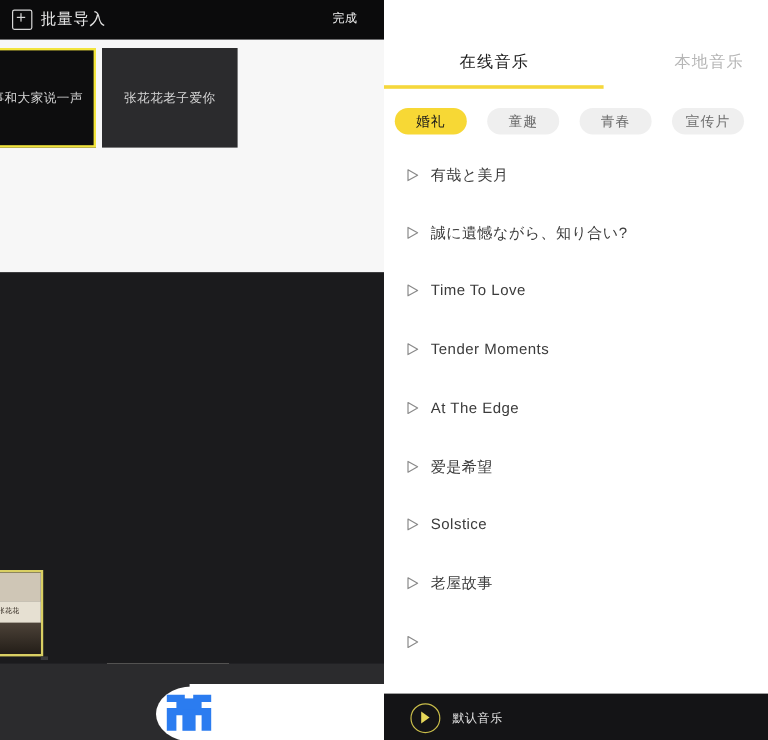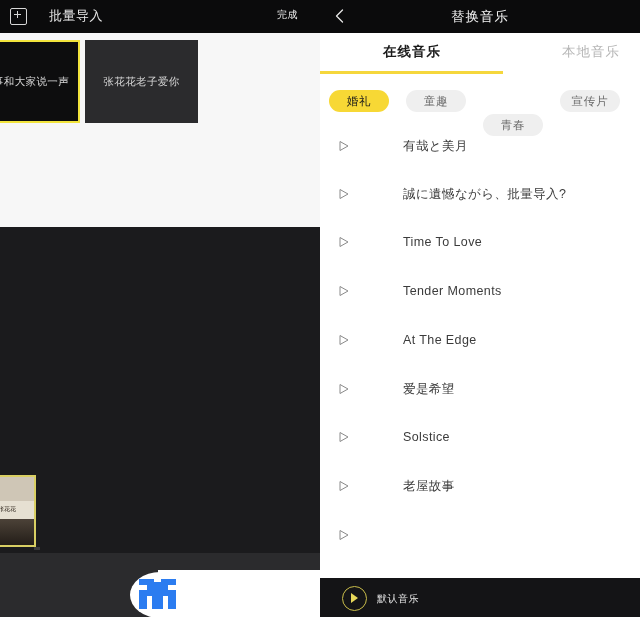--- a/index.html
+++ b/index.html
@@ -11,21 +11,21 @@
   #root{position:relative;width:640px;height:617px;}
 
   
   .left-panel{position:absolute;left:0;top:0;width:320px;height:617px;background:#1f1f21;}
 
   .import-bar{position:absolute;left:0;top:0;width:320px;height:33px;background:#0b0b0c;}
   .import-btn{position:absolute;left:10px;top:7px;display:flex;align-items:center;gap:7px;}
   .import-ico{width:15px;height:15px;border:1.3px solid #d8d8d8;border-radius:2px;position:relative;}
   .import-ico:before{content:"";position:absolute;left:5.5px;top:2.5px;width:1.3px;height:7px;background:#d8d8d8;}
   .import-ico:after{content:"";position:absolute;left:2.5px;top:5.5px;width:7px;height:1.3px;background:#d8d8d8;}
-  .import-label{color:#e8e8e8;font-size:13px;letter-spacing:.5px;margin-left:15px;}
+  .import-label{color:#e8e8e8;font-size:13px;letter-spacing:.5px;}
   .done-btn{position:absolute;left:277px;top:8px;color:#f0f0f0;font-size:10px;letter-spacing:.5px;}
 
   .clip-strip{position:absolute;left:0;top:33px;width:320px;height:194px;background:#f7f7f7;}
   .clip-card{position:absolute;top:7px;height:83px;background:#2b2b2d;display:flex;align-items:center;justify-content:center;box-sizing:border-box;}
   .clip-card.c1{left:-18px;width:98px;border:2px solid #f2e43c;background:#0d0d0e;}
   .clip-card.c2{left:85px;width:113px;}
   .clip-text{color:#d6d6d6;font-size:10.5px;white-space:nowrap;letter-spacing:.4px;}
 
   .preview-area{position:absolute;left:0;top:227px;width:320px;height:238px;background:#1b1b1d;}
   .sort-icon{position:absolute;left:133px;top:238px;width:24px;height:14px;}
@@ -50,38 +50,38 @@
   .bottom-nav{position:absolute;left:0;top:553px;width:320px;height:64px;background:#2b2b2d;}
 
   
   .right-panel{position:absolute;left:320px;top:0;width:320px;height:617px;background:#ffffff;}
   .rp-header{position:absolute;left:0;top:0;width:320px;height:33px;background:#0b0b0c;}
   .back-ico{position:absolute;left:12px;top:8px;width:16px;height:16px;}
   .rp-title{position:absolute;left:0;top:8px;width:320px;text-align:center;color:#f2f2f2;font-size:13.5px;letter-spacing:1px;}
 
   .tabs{position:absolute;left:0;top:33px;width:320px;height:38px;}
   .tab{position:absolute;top:10px;font-size:13.5px;letter-spacing:1px;}
-  .tab.t0{left:63px;color:#1c1c1c;font-weight:bold;}
+  .tab.t0{left:63px;color:#1c1c1c;font-weight:normal;}
   .tab.t1{left:242px;color:#b6b6b6;}
   .tab-underline{position:absolute;left:0;top:71px;width:183px;height:2.5px;background:#f5d73c;}
 
   .chips{position:absolute;left:0;top:86px;width:320px;height:34px;}
   .chip{position:absolute;top:4px;height:22px;border-radius:11px;display:flex;align-items:center;justify-content:center;
         font-size:11.5px;letter-spacing:.8px;box-sizing:border-box;}
   .chip.active{background:#f7d835;color:#1a1a1a;}
   .chip.idle{background:#efefef;color:#6a6a6a;}
   .chip.p0{left:9px;width:60px;}
   .chip.p1{left:86px;width:60px;}
-  .chip.p2{left:163px;width:60px;margin-top:24px;}
+  .chip.p2{left:163px;width:60px;}
   .chip.p3{left:240px;width:60px;}
 
   .music-list{position:absolute;left:0;top:122px;width:320px;height:445px;}
   .music-row{position:absolute;left:0;width:320px;height:48px;display:flex;align-items:center;}
   .play-tri{width:12px;height:12px;margin-left:18px;margin-right:9px;flex:none;}
-  .music-name{color:#3b3b3b;font-size:12.5px;letter-spacing:.4px;white-space:nowrap;margin-left:44px;}
+  .music-name{color:#3b3b3b;font-size:12.5px;letter-spacing:.4px;white-space:nowrap;}
 
   .rp-footer{position:absolute;left:0;top:578px;width:320px;height:39px;background:#141416;}
   .default-music{position:absolute;left:22px;top:8px;display:flex;align-items:center;gap:10px;}
   .pc-ico{width:23px;height:23px;border:1.5px solid #c9bd4a;border-radius:50%;position:relative;}
   .pc-ico:before{content:"";position:absolute;left:8px;top:6px;border-left:7px solid #e6d75a;border-top:5px solid transparent;border-bottom:5px solid transparent;}
   .dm-label{color:#e6e6e6;font-size:10px;letter-spacing:.5px;}
 
   
   .wm-notch{position:absolute;left:130px;top:572px;width:60px;height:46px;background:#ffffff;border-radius:50%;}
   .wm-block{position:absolute;left:158px;top:570px;width:162px;height:47px;background:#ffffff;}
@@ -146,26 +146,20 @@
 
     <div class="bottom-nav">
       
       
       
     </div>
   </div>
 
   <div class="right-panel">
 
-    <div class="rp-header">
-      <svg class="back-ico" viewBox="0 0 16 16">
-        <path d="M10.5 2 L4.5 8 L10.5 14" stroke="#e6e6e6" stroke-width="1.3" fill="none" stroke-linecap="round" stroke-linejoin="round"></path>
-      </svg>
-      <div class="rp-title">替换音乐</div>
-    </div>
 
     <div class="tabs">
       <div class="tab t0">在线音乐</div>
       <div class="tab t1">本地音乐</div>
     </div>
     <div class="tab-underline"></div>
 
     <div class="chips">
       <div class="chip active p0">婚礼</div>
       <div class="chip idle p1">童趣</div>
@@ -177,21 +171,21 @@
       <div class="music-row" style="top:0px">
         <svg class="play-tri" viewBox="0 0 12 12">
             <path d="M2 1.5 L10 6 L2 10.5 Z" fill="none" stroke="#8a8a8a" stroke-width="1" stroke-linejoin="round"></path>
           </svg>
         <span class="music-name">有哉と美月</span>
       </div>
       <div class="music-row" style="top:48px">
         <svg class="play-tri" viewBox="0 0 12 12">
             <path d="M2 1.5 L10 6 L2 10.5 Z" fill="none" stroke="#8a8a8a" stroke-width="1" stroke-linejoin="round"></path>
           </svg>
-        <span class="music-name">誠に遺憾ながら、批量导入?</span>
+        <span class="music-name">誠に遺憾ながら、知り合い?</span>
       </div>
       <div class="music-row" style="top:145px">
         <svg class="play-tri" viewBox="0 0 12 12">
             <path d="M2 1.5 L10 6 L2 10.5 Z" fill="none" stroke="#8a8a8a" stroke-width="1" stroke-linejoin="round"></path>
           </svg>
         <span class="music-name">Tender Moments</span>
       </div>
       <div class="music-row" style="top:96px">
         <svg class="play-tri" viewBox="0 0 12 12">
             <path d="M2 1.5 L10 6 L2 10.5 Z" fill="none" stroke="#8a8a8a" stroke-width="1" stroke-linejoin="round"></path>

